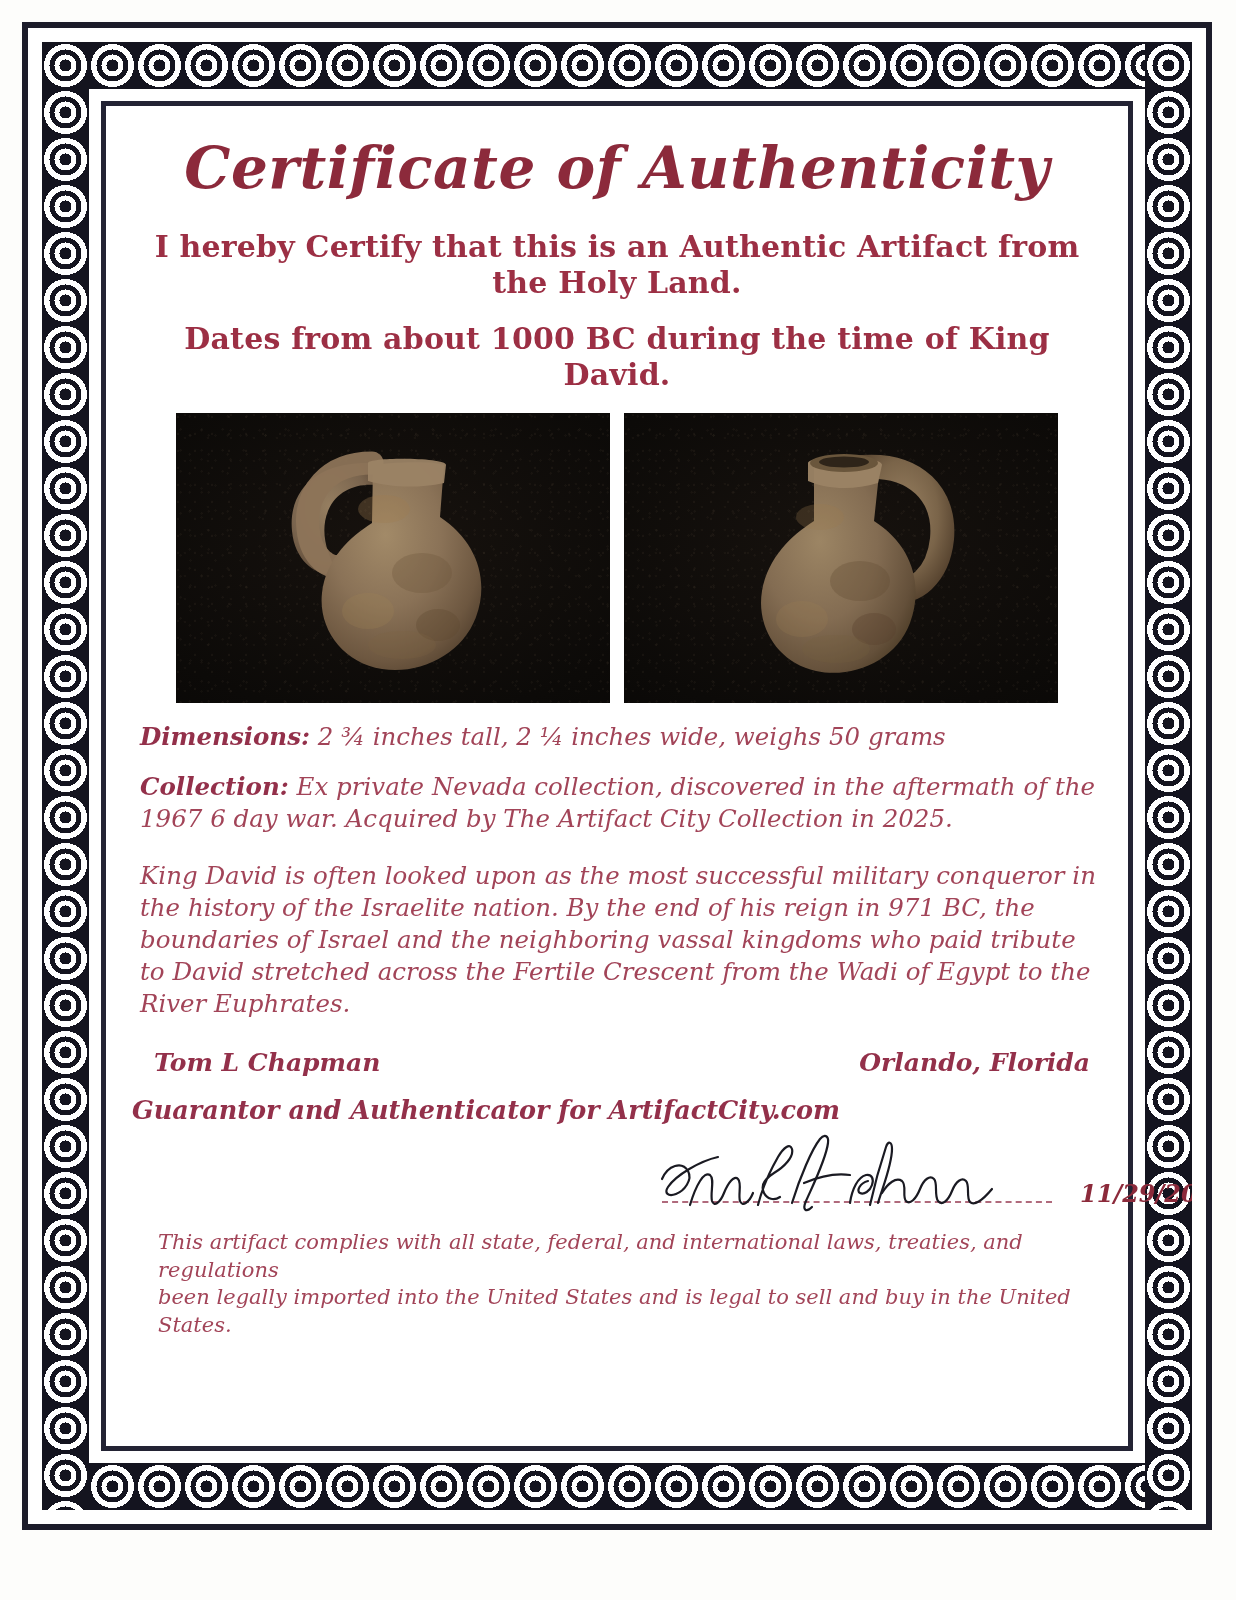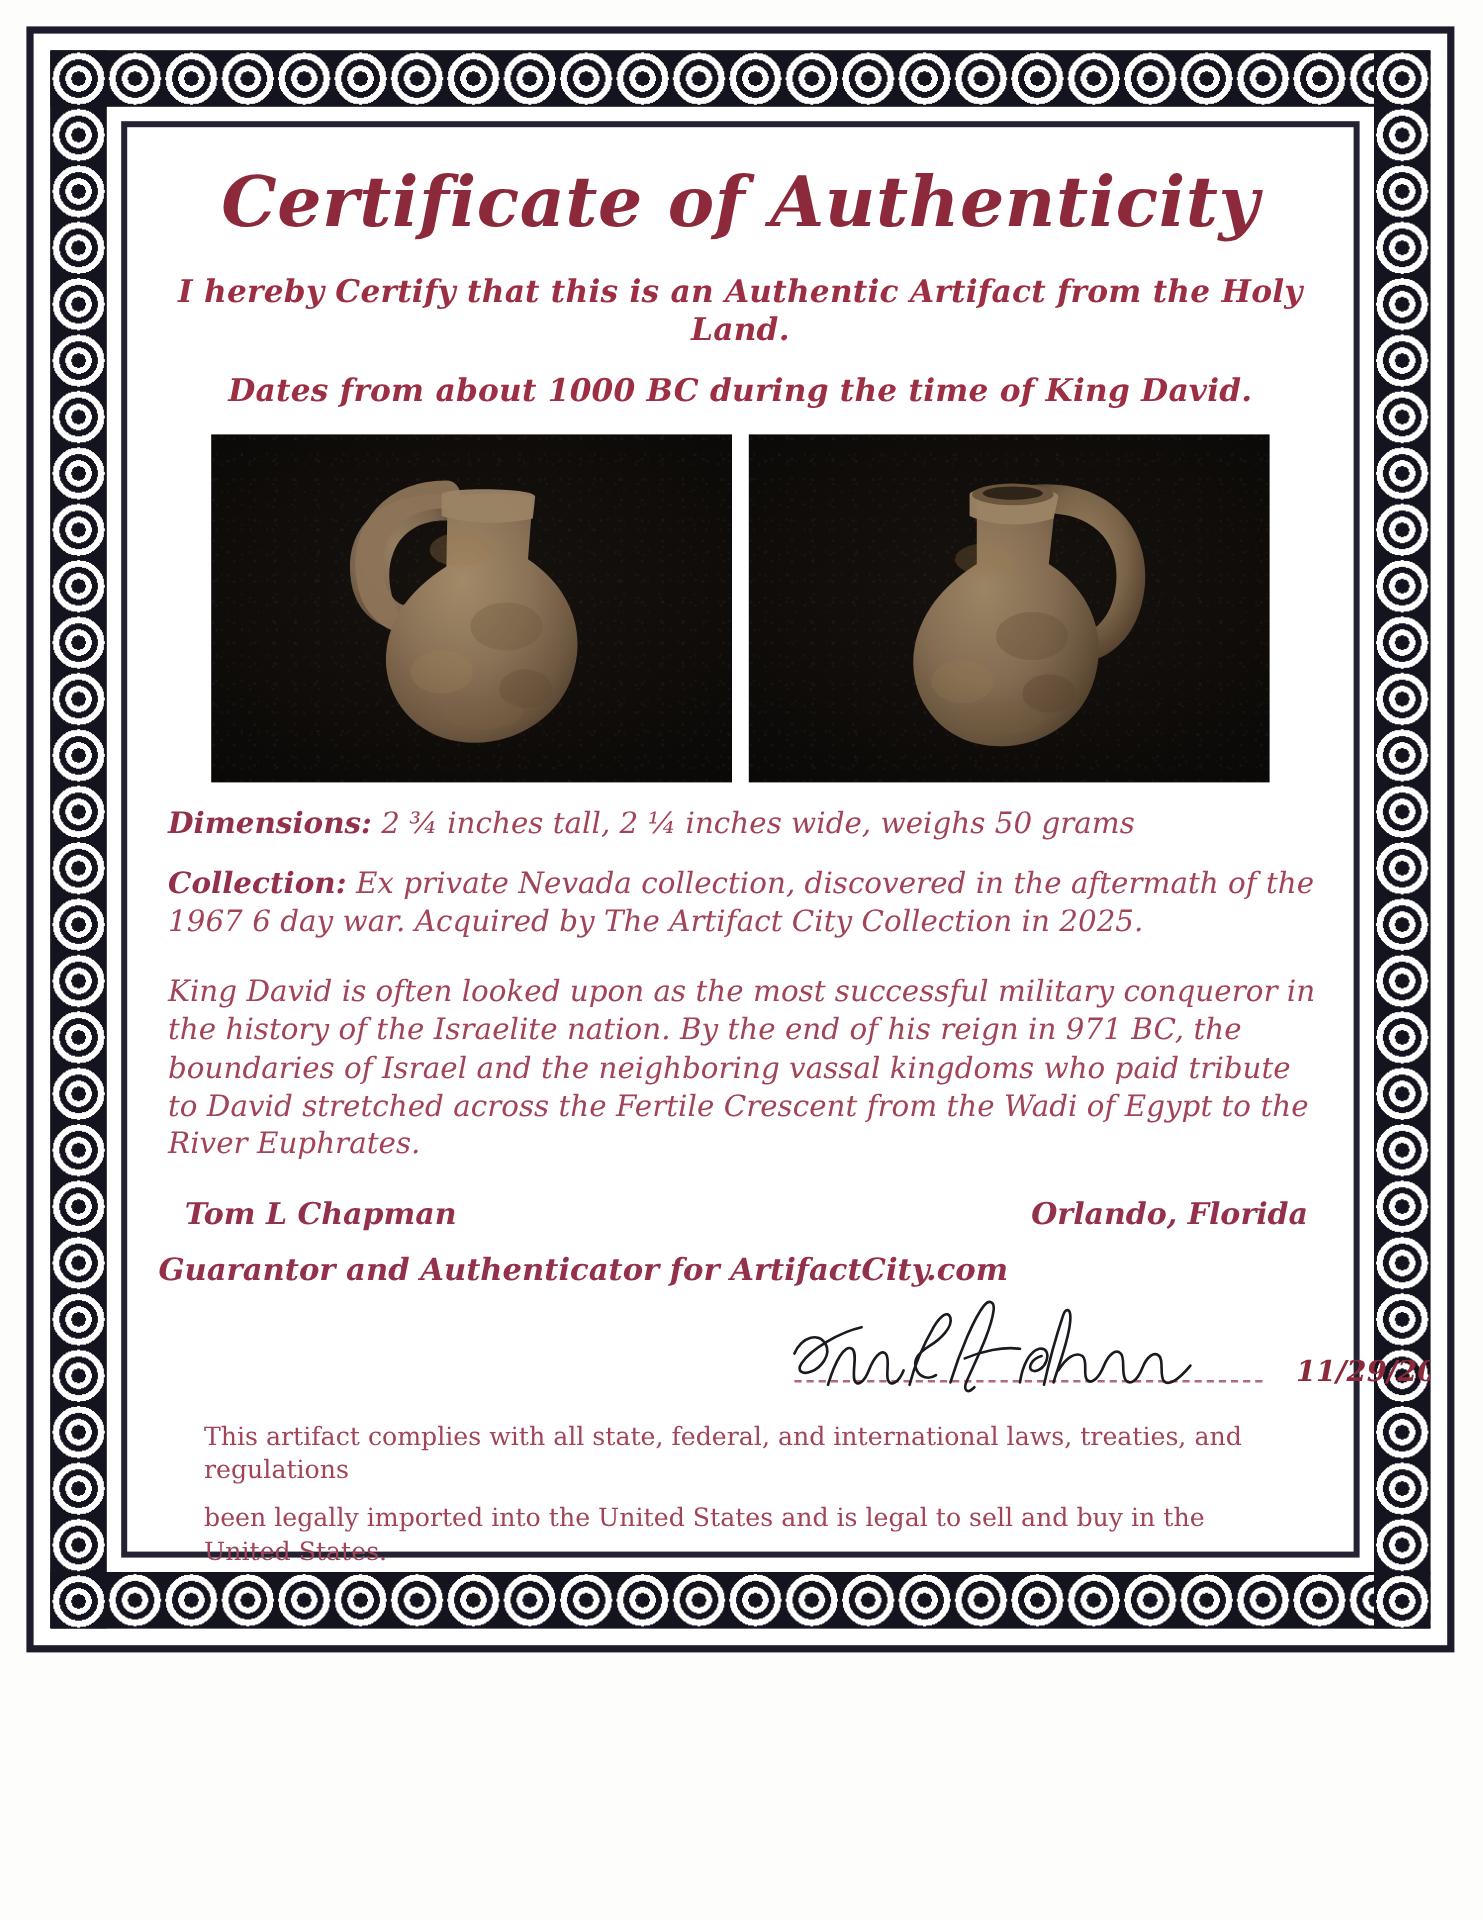--- a/index.html
+++ b/index.html
@@ -22,21 +22,21 @@
     inset: 0;
     background: #fdfdfb;
   }
 
   
   #outer-frame {
     position: absolute;
     left: 22px;
     top: 22px;
     width: 1190px;
-    height: 1355px;
+    height: 1508px;
     border: 6px solid #1c1c2a;
     box-sizing: border-box;
     background: #ffffff;
   }
 
   
   #band-frame {
     position: absolute;
     left: 14px;
     top: 14px;
@@ -106,23 +106,22 @@
     font-size: 58px;
     line-height: 1.05;
     letter-spacing: 0.5px;
     margin: 18px 0 0 0;
   }
 
   .certify-line {
     text-align: center;
     color: #9c2f44;
     font-family: "DejaVu Serif", "Liberation Serif", serif;
-    font-style: italic;
     font-weight: bold;
-    font-size: 26px;
+    font-size: 30px;
     line-height: 1.2;
     letter-spacing: 0.2px;
   }
   #certify-1 { margin-top: 30px; }
   #certify-2 { margin-top: 20px; }
 
   
   #photo-row {
     display: flex;
     justify-content: center;
@@ -221,23 +220,24 @@
     font-size: 24px;
   }
 
   
   #fineprint {
     margin-top: 6px;
     padding: 0 24px 0 26px;
     text-align: left;
   }
   #fineprint p {
-    margin: 12px;
+    margin: 0;
     color: #a24458;
     font-family: "DejaVu Serif", "Liberation Serif", serif;
+    font-style: italic;
     font-size: 21px;
     line-height: 1.33;
   }
 </style>
 </head>
 <body>
 
 <div id="page">
   <div id="outer-frame">
     <div id="band-frame">

